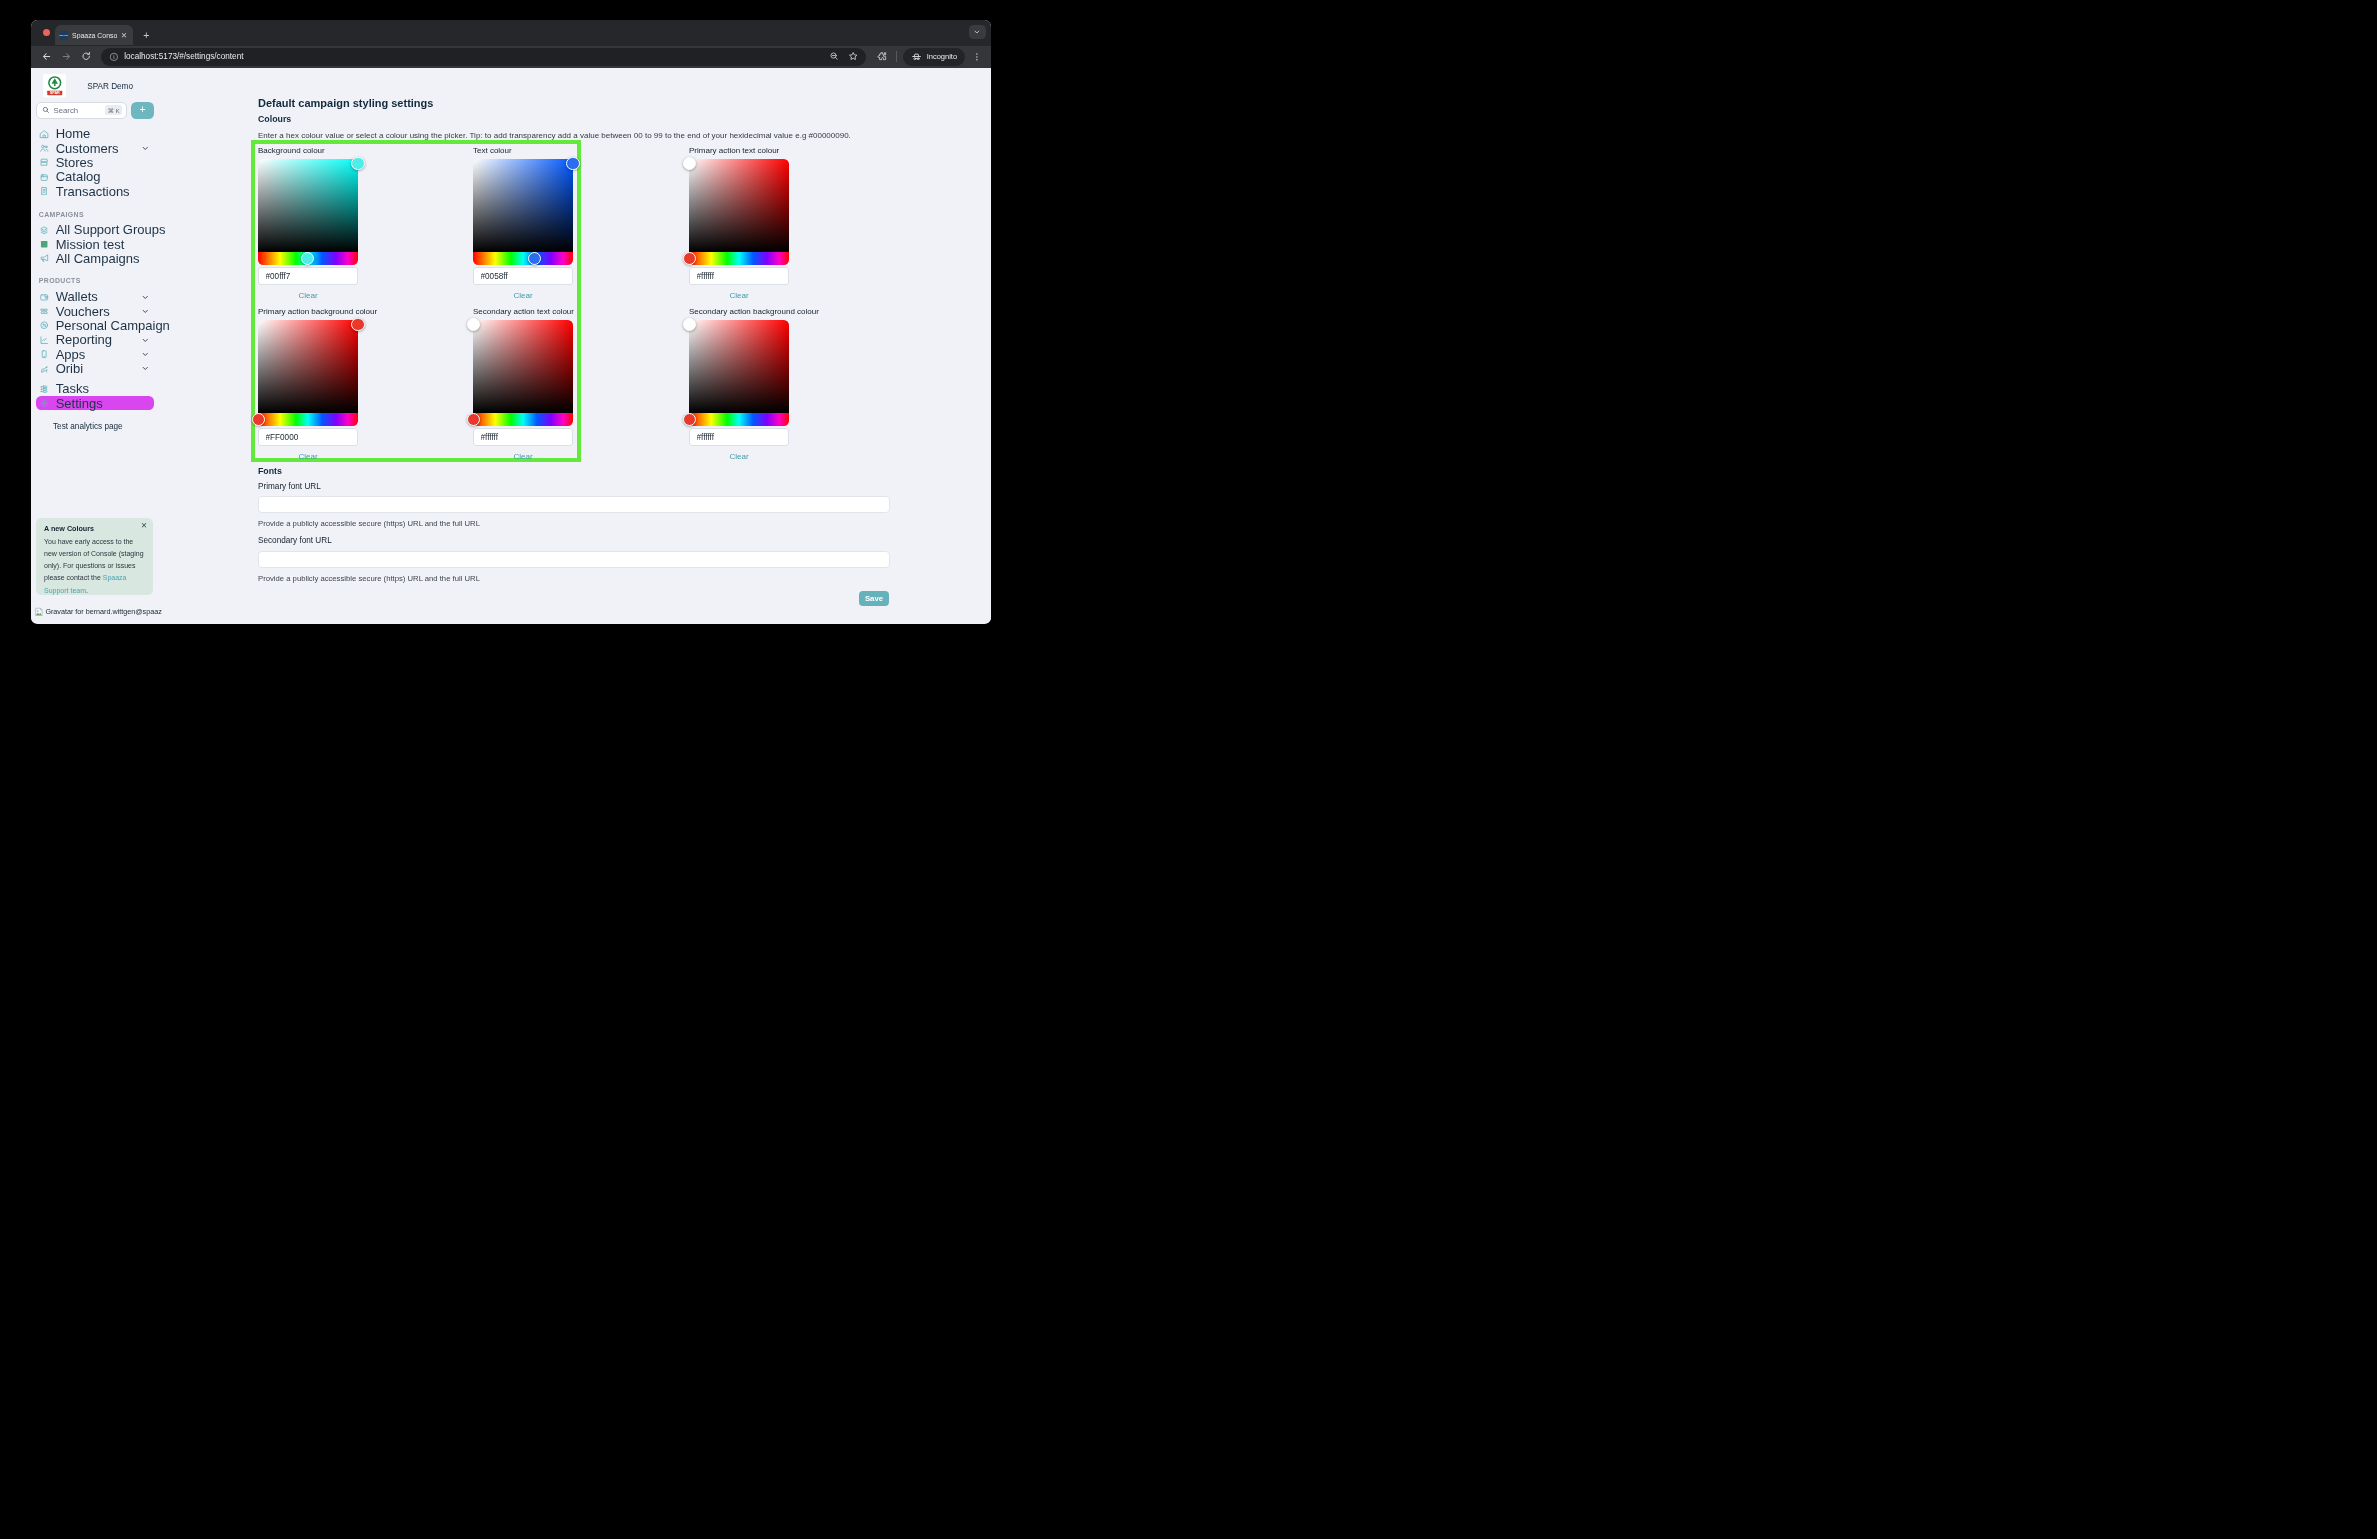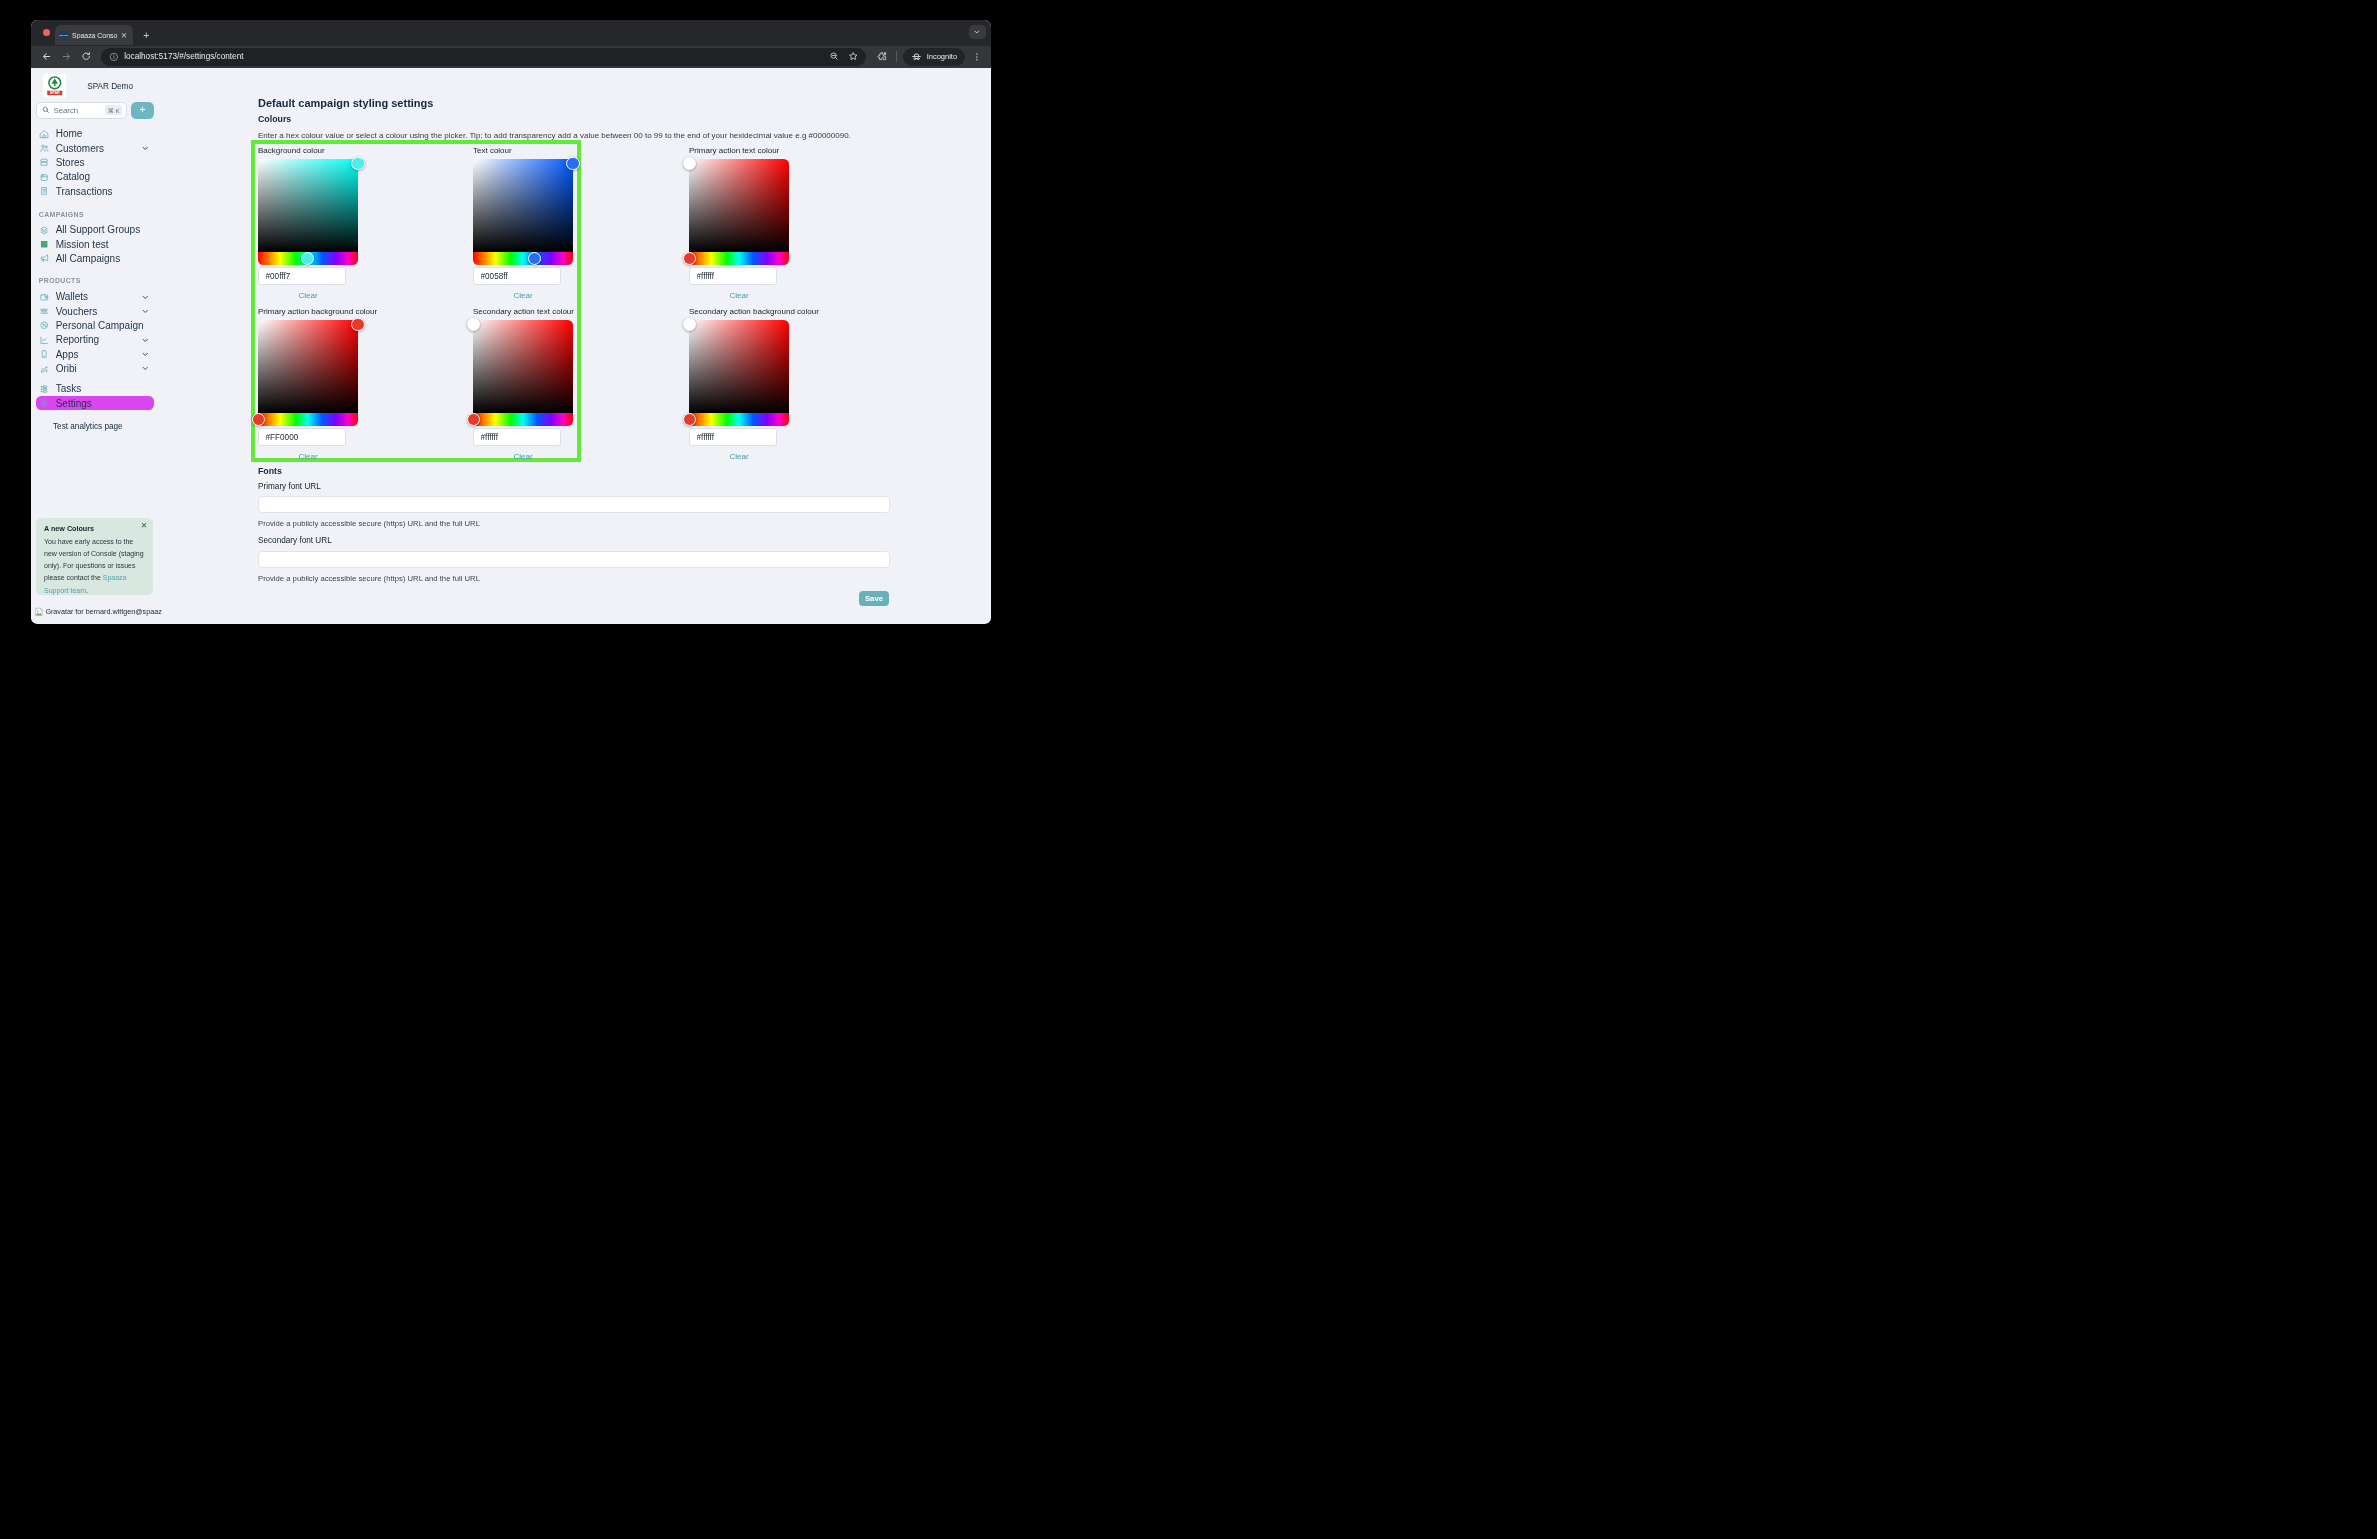--- a/index.html
+++ b/index.html
@@ -33,21 +33,21 @@
   .org-row { position:absolute; left:11.7px; top:6.5px; display:flex; align-items:center; gap:21px; }
   .org-name { font-size:8.2px; color:#15293c; font-weight:500; }
   .searchbox { position:absolute; left:4.6px; top:34px; width:91px; height:17px; background:#fff; border:0.7px solid #d7dbe2; border-radius:5.2px; display:flex; align-items:center; padding:0 3.3px 0 5.2px; gap:3.9px; }
   .search-ph { color:#667083; font-size:7.8px; flex:1; }
   .kbd { background:#e9ecf1; border-radius:2.6px; font-size:6.2px; color:#6a7380; padding:1.3px 2.6px; white-space:nowrap; }
   .plus-btn { position:absolute; left:100px; top:34px; width:23px; height:17px; border:none; background:#6fb7c0; border-radius:5.2px; color:#fff; font-size:10.4px; line-height:1; display:flex; align-items:center; justify-content:center; }
   .navgroup { position:absolute; left:5.2px; width:118px; }
   .nav-item { height:14.4px; display:flex; align-items:center; gap:6.5px; padding:0 5.2px 0 2.6px; border-radius:5.2px; }
   .nav-item.active { background:#d946ef; }
   .nav-item .nicon { width:10.4px; height:10.4px; flex:none; }
-  .nav-item .nlabel { font-size:10px; color:#1d3246; font-weight:500; white-space:nowrap; flex:1; }
+  .nav-item .nlabel { font-size:13px; color:#1d3246; font-weight:500; white-space:nowrap; flex:1; }
   .nav-item .chev { flex:none; display:flex; }
   .sec-header { position:absolute; left:7.8px; font-size:6.9px; font-weight:bold; color:#8a909c; letter-spacing:0.4px; }
   .plain-link { position:absolute; left:22px; font-size:8.2px; color:#16293c; }
   .notice { position:absolute; left:5.2px; top:450px; width:117px; height:77px; background:#d8e8e0; border-radius:5.2px; padding:6.5px 7.8px; }
   .notice-close { position:absolute; right:5.9px; top:4.6px; color:#3a4a52; font-size:7.8px; line-height:1; }
   .notice-title { font-size:7.2px; font-weight:bold; color:#15232e; margin-bottom:3.3px; }
   .notice-body { font-size:7px; color:#2b353d; line-height:1.72; width:103px; }
   .notice-body a { color:#4aa3b0; text-decoration:none; }
   .gravatar-row { position:absolute; left:3.3px; top:539px; display:flex; align-items:center; gap:1.3px; }
   .gravatar-row span { font-size:7.2px; font-weight:500; color:#19242e; }
@@ -60,21 +60,21 @@
   .green-box { position:absolute; left:24px; top:72px; width:330px; height:322px; border:4.6px solid #63e93c; pointer-events:none; }
   .pickers { position:absolute; left:31px; top:78px; width:587px; height:326px; }
   .picker { position:absolute; width:100px; }
   .p-label { font-size:8px; color:#15202c; height:10.4px; margin-bottom:3.3px; white-space:nowrap; }
   .p-square { height:93px; border-radius:5.2px 5.2px 0 0; position:relative; }
   .p-hue { height:13px; border-radius:0 0 5.2px 5.2px; position:relative;
     background:linear-gradient(to right,#ff0000,#ff8000 11%,#ffff00 22%,#00ff00 38%,#00fff7 50%,#0058ff 64%,#8000ff 78%,#ff00c8 90%,#ff0000); }
   .handle { width:13.7px; height:13.7px; border-radius:50%; border:1.6px solid #fff; box-shadow:0 0.7px 2.6px rgba(0,0,0,.35); position:absolute; }
   .handle.sat { top:-2.6px; }
   .handle.hue { top:-0.7px; }
-  .p-input { margin-top:2px; width:88px; height:17.6px; background:#fff; border:0.7px solid #dbe0e6; border-radius:3px; font-size:8.2px; color:#1c2733; padding-left:6.5px; font-family:"Liberation Sans",sans-serif; }
+  .p-input { margin-top:2px; width:100px; height:17.6px; background:#fff; border:0.7px solid #dbe0e6; border-radius:3px; font-size:8.2px; color:#1c2733; padding-left:6.5px; font-family:"Liberation Sans",sans-serif; }
   .p-clear { margin-top:5.9px; text-align:center; color:#3f9aa8; font-size:8px; }
   .f-label { position:absolute; left:31px; font-size:8.2px; color:#15202c; }
   .f-input { position:absolute; left:31px; width:632px; height:17.6px; background:#fff; border:0.7px solid #e1e4e9; border-radius:3.9px; font-size:8.2px; color:#1c2733; padding-left:6.5px; font-family:"Liberation Sans",sans-serif; }
   .f-helper { position:absolute; left:31px; font-size:7.7px; color:#3f454d; }
   .save-btn { position:absolute; left:632px; top:523px; width:30px; height:15.7px; background:#66b2bb; border:none; border-radius:3.9px; color:#fff; font-size:7.8px; font-weight:bold; font-family:"Liberation Sans",sans-serif;text-align:center; }
 </style>
 </head>
 <body>
 
 <div class="window">

